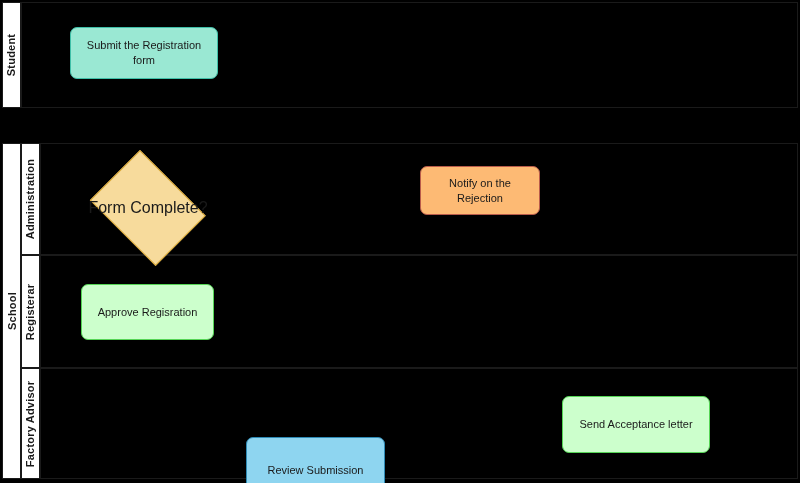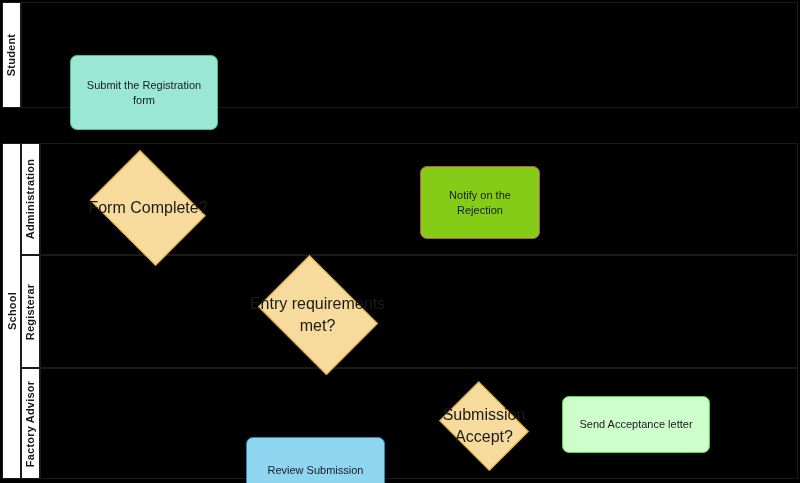--- a/index.html
+++ b/index.html
@@ -140,45 +140,40 @@
   <div class="lane-header" style="left:21px; top:255px; width:19px; height:113px;">
     <span>Registerar</span>
   </div>
   <div class="lane-body" style="left:40px; top:255px; width:758px; height:113px;"></div>
 
   <div class="lane-header" style="left:21px; top:368px; width:19px; height:111px;">
     <span>Factory Advisor</span>
   </div>
   <div class="lane-body" style="left:40px; top:368px; width:758px; height:111px;"></div>
 
-  <div class="node rect" style="left:70px; top:27px; width:148px; height:75px; background:#9AE8D3; border-color:#3FBFA8;margin-top:28px;">
+  <div class="node rect" style="left:70px; top:27px; width:148px; height:52px; background:#9AE8D3; border-color:#3FBFA8;">
     <span class="node-text">Submit the Registration form</span>
   </div>
 
   <div class="node diamond" style="left:82px; top:158px; width:132px; height:100px;">
     <div class="diamond-shape" style="background:#F7DB9C; border-color:#D6A431;"></div>
     <span class="node-text">Form Complete?</span>
   </div>
 
-  <div class="node rect" style="left:420px; top:166px; width:120px; height:73px; background:#84cc16; border-color:#B95B4A;">
+  <div class="node rect" style="left:420px; top:166px; width:120px; height:49px; background:#fdba74; border-color:#B95B4A;">
     <span class="node-text">Notify on the Rejection</span>
   </div>
 
+  <div class="node rect" style="left:81px; top:284px; width:133px; height:56px; background:#CCFFCC; border-color:#55D555;">
+    <span class="node-text">Approve Regisration</span>
+  </div>
 
-  <div class="node diamond" style="left:249px; top:263px; width:137px; height:103px;">
-    <div class="diamond-shape" style="background:#F7DB9C; border-color:#D6A431;"></div>
-    <span class="node-text">Entry requirements met?</span>
-  </div>
 
   <div class="node rect" style="left:246px; top:400px; width:139px; height:66px; background:#8ED5F0; border-color:#2E8AB5;margin-top:37px;">
     <span class="node-text">Review Submission</span>
   </div>
 
-  <div class="node diamond" style="left:434px; top:386px; width:100px; height:79px;">
-    <div class="diamond-shape" style="background:#F7DB9C; border-color:#D6A431;"></div>
-    <span class="node-text">Submission Accept?</span>
-  </div>
 
   <div class="node rect" style="left:562px; top:396px; width:148px; height:57px; background:#CCFFCC; border-color:#55D555;">
     <span class="node-text">Send Acceptance letter</span>
   </div>
 
 </div>
 
 </body></html>

